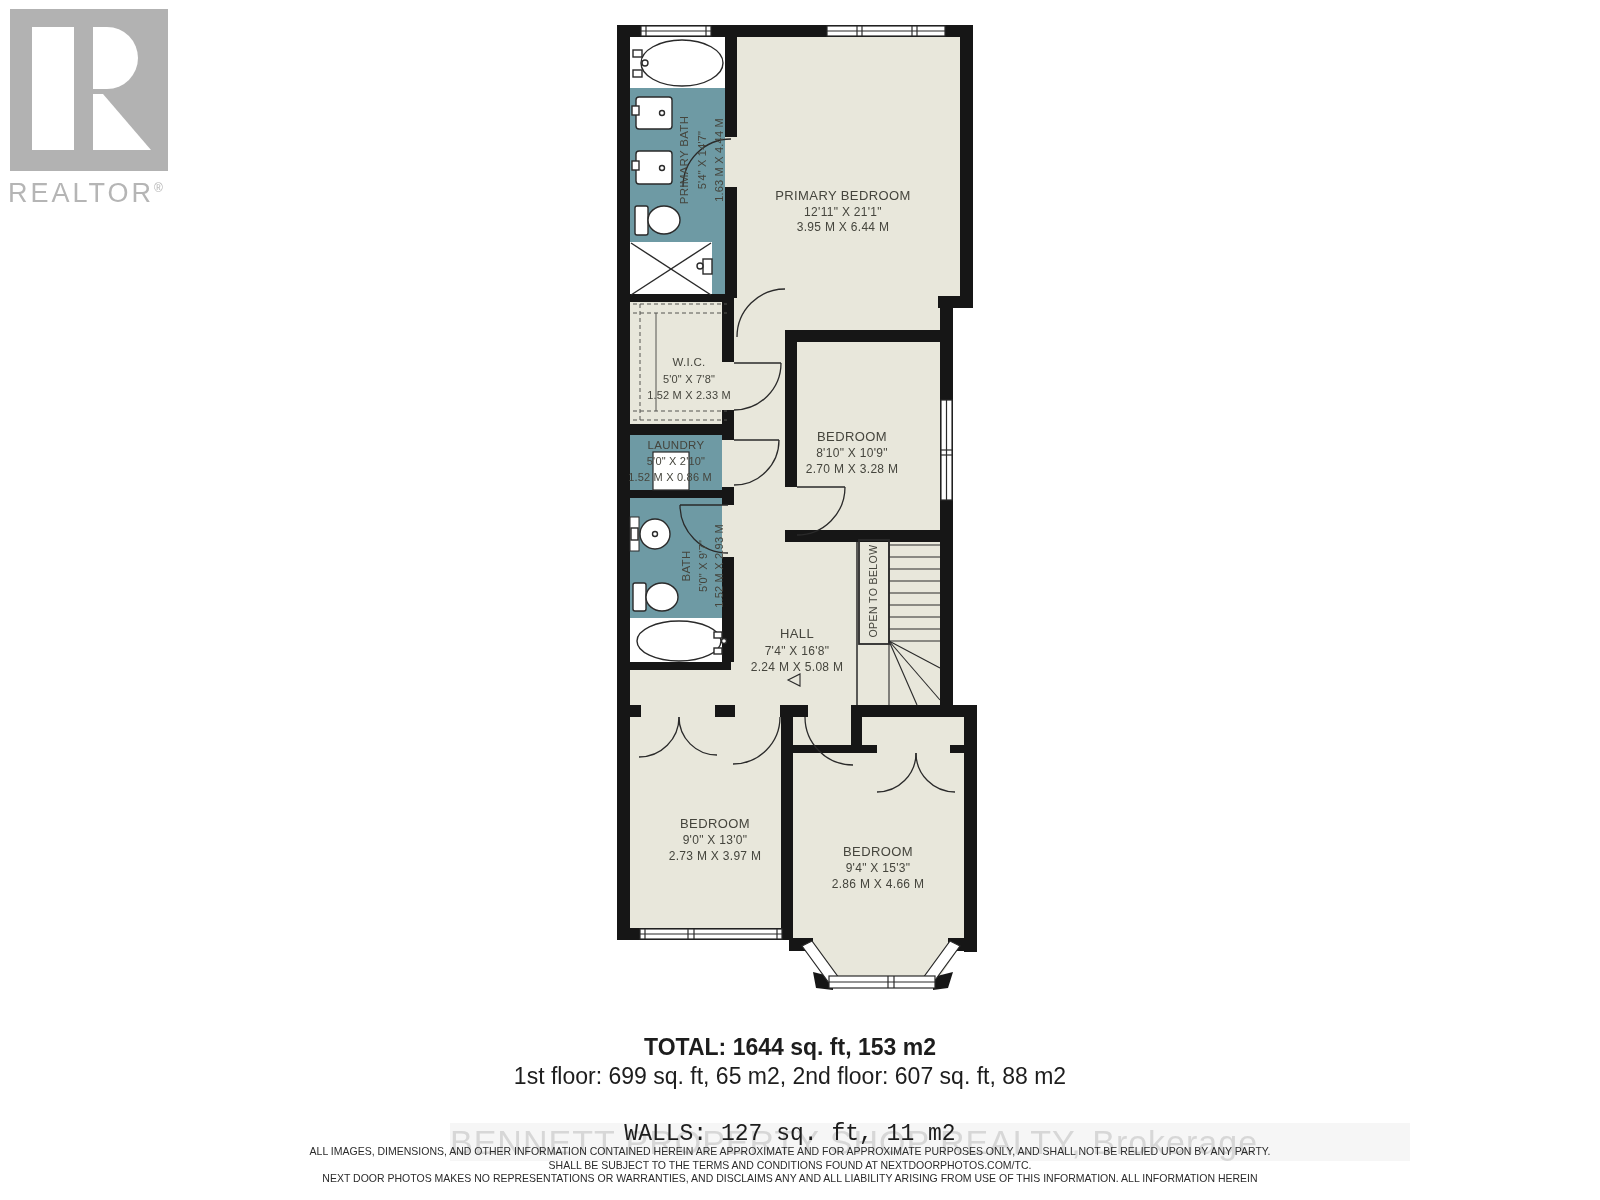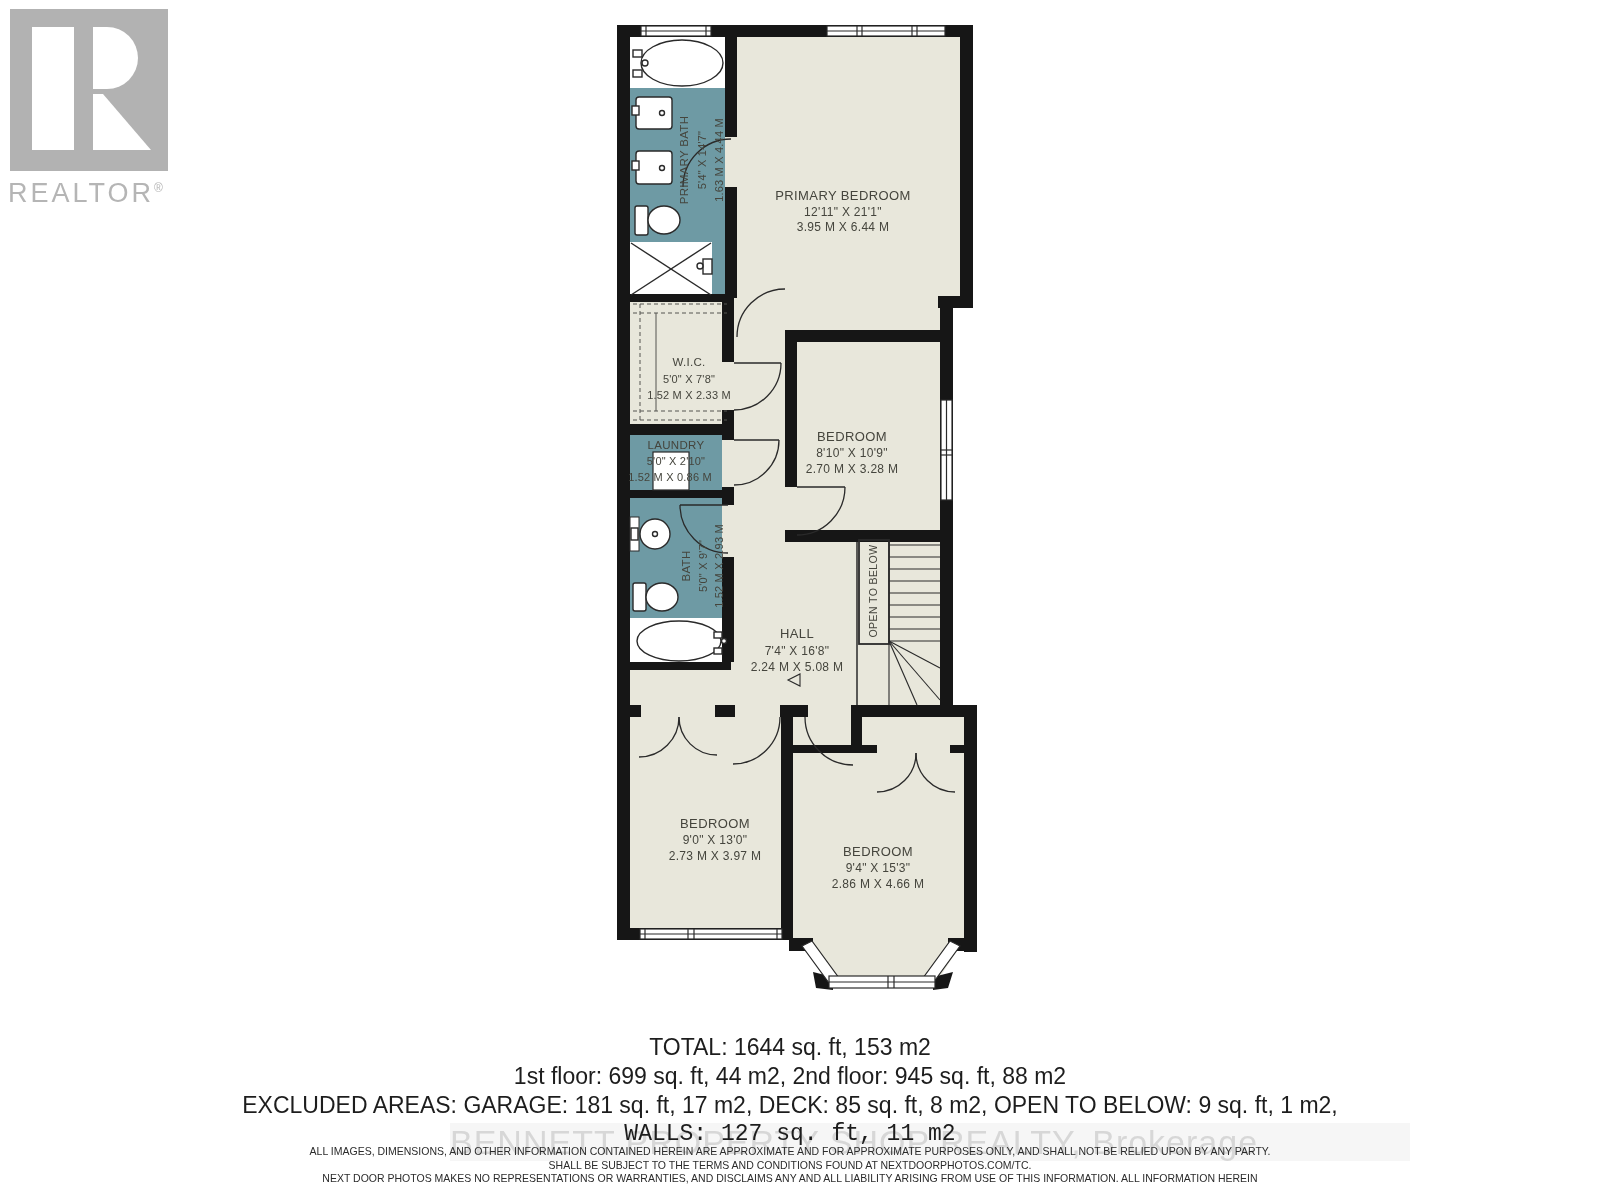--- a/index.html
+++ b/index.html
@@ -12,21 +12,21 @@
   .logo-word{position:absolute;left:8px;top:178px;width:170px;
              font-size:27px;letter-spacing:3px;color:#b5b5b5;font-weight:400;}
   .logo-word sup{font-size:12px;letter-spacing:0;}
 
   
   .plan-svg{position:absolute;left:0;top:0;width:1600px;height:1200px;}
 
   
   .sumline{position:absolute;left:0;right:20px;text-align:center;color:#1d1d1d;
            font-size:23px;line-height:29px;white-space:nowrap;z-index:3;}
-  .sum-total{top:1033px;font-weight:normal;}
+  .sum-total{top:1033px;font-weight:bold;}
   .sum-floors{top:1062px;}
   .sum-excluded{top:1091px;}
   .sum-walls{top:1120px;font-family:Liberation Mono, monospace;}
 
   .watermark{position:absolute;top:1123px;left:450px;width:960px;height:38px;
              text-align:left;font-size:34px;letter-spacing:1px;color:#d7d7d7;
              background:rgba(228,228,228,0.35);white-space:nowrap;z-index:1;
              overflow:hidden;}
 
   .fineprint{position:absolute;top:1145px;left:0;right:20px;text-align:center;
@@ -274,22 +274,21 @@
 
       <text class="rm" x="878" y="856">BEDROOM</text>
       <text class="dm" x="878" y="872">9'4" X 15'3"</text>
       <text class="dm" x="878" y="888">2.86 M X 4.66 M</text>
     </g>
   </svg>
 
   <div class="watermark">BENNETT PROPERTY SHOP REALTY, Brokerage</div>
 
   <div class="sumline sum-total">TOTAL: 1644 sq. ft, 153 m2</div>
-  <div class="sumline sum-floors">1st floor: 699 sq. ft, 44 m2, 2nd floor: 945 sq. ft, 88 m2</div>
-  <div class="sumline sum-excluded">EXCLUDED AREAS: GARAGE: 181 sq. ft, 17 m2, DECK: 85 sq. ft, 8 m2, OPEN TO BELOW: 9 sq. ft, 1 m2,</div>
+  <div class="sumline sum-floors">1st floor: 699 sq. ft, 65 m2, 2nd floor: 607 sq. ft, 88 m2</div>
   <div class="sumline sum-walls">WALLS: 127 sq. ft, 11 m2</div>
 
   <div class="fineprint">
     <div>ALL IMAGES, DIMENSIONS, AND OTHER INFORMATION CONTAINED HEREIN ARE APPROXIMATE AND FOR APPROXIMATE PURPOSES ONLY, AND SHALL NOT BE RELIED UPON BY ANY PARTY.</div>
     <div>SHALL BE SUBJECT TO THE TERMS AND CONDITIONS FOUND AT NEXTDOORPHOTOS.COM/TC.</div>
     <div>NEXT DOOR PHOTOS MAKES NO REPRESENTATIONS OR WARRANTIES, AND DISCLAIMS ANY AND ALL LIABILITY ARISING FROM USE OF THIS INFORMATION. ALL INFORMATION HEREIN</div>
   </div>
 
 </div>
 

